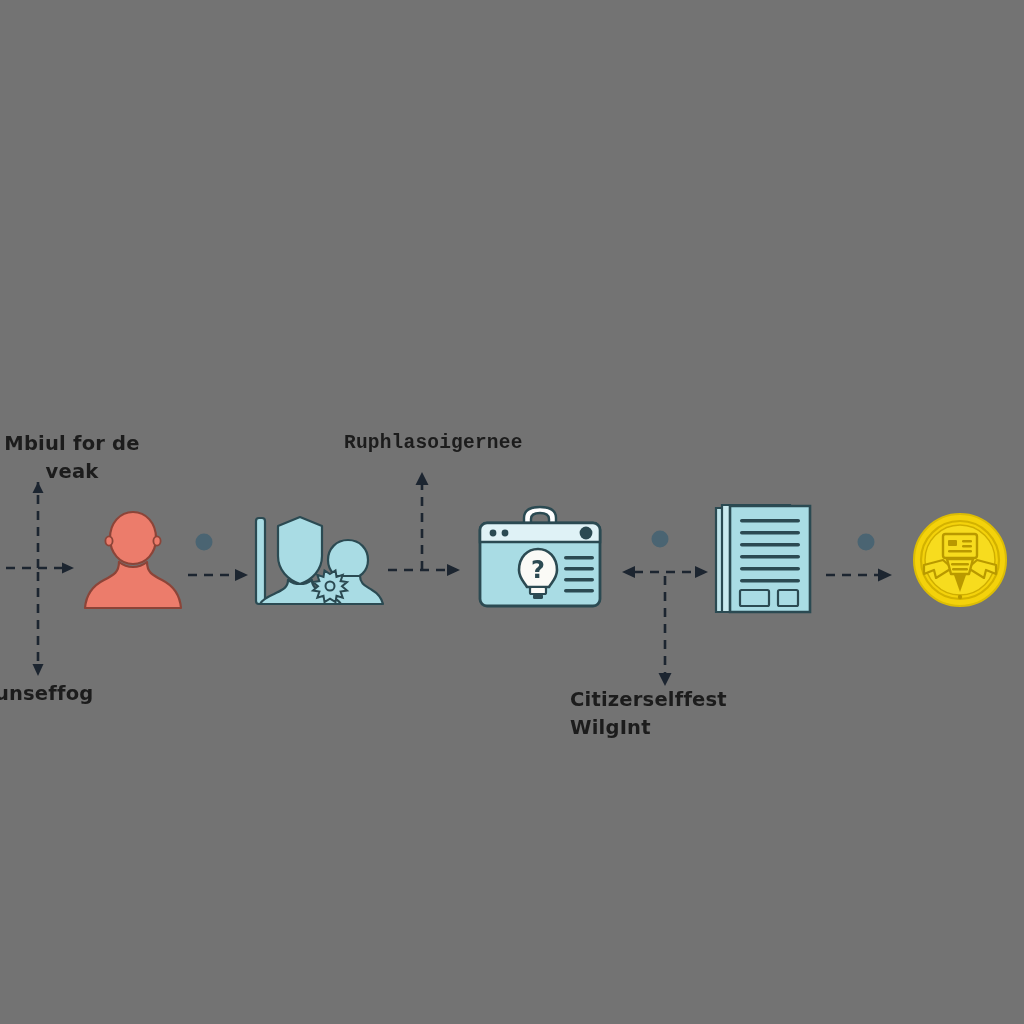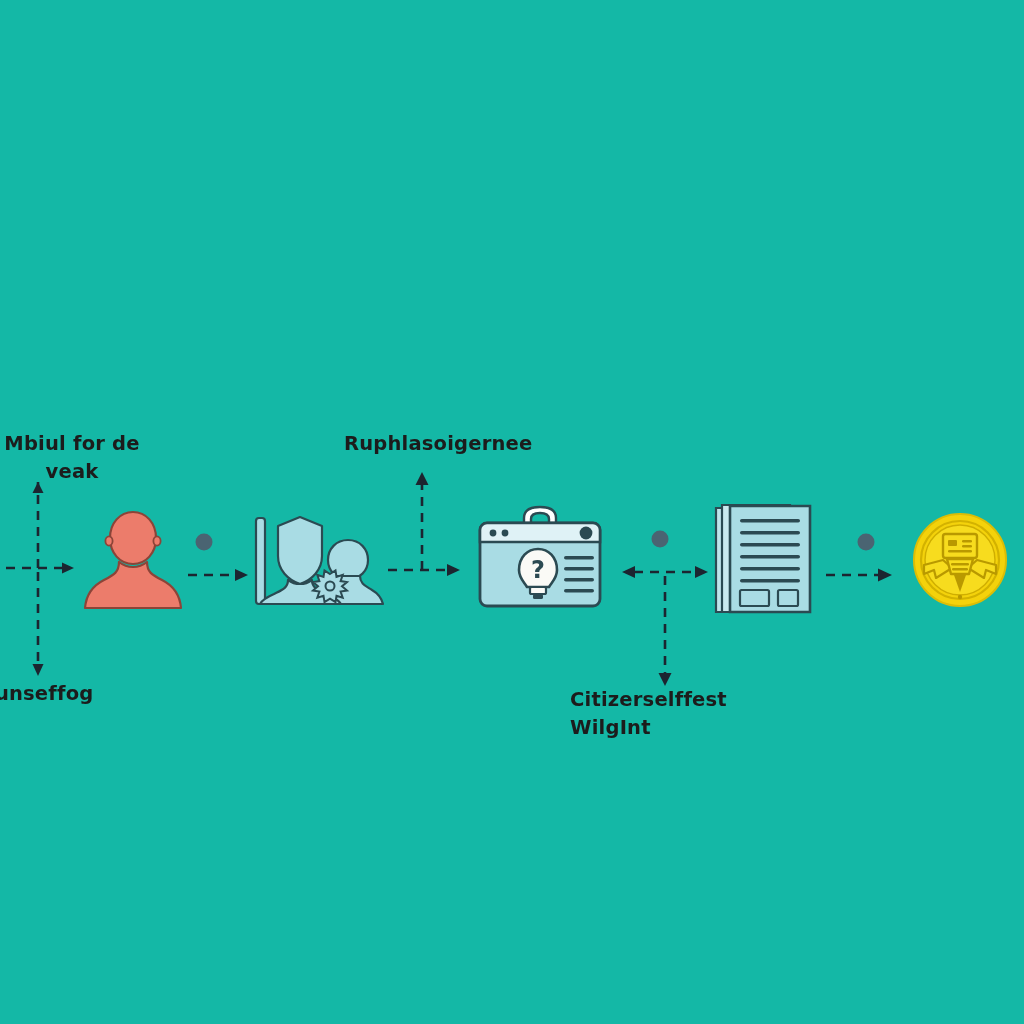--- a/index.html
+++ b/index.html
@@ -12,35 +12,35 @@
     height: 1024px;
     font-family: "DejaVu Sans", sans-serif;
     overflow: hidden;
     position: relative;
   }
   #stage {
     position: absolute;
     left: 0; top: 0;
     width: 1024px;
     height: 1024px;
-    background: #14b8a6;
+    background: #737373;
   }
   .label {
     position: absolute;
     color: #1c1c1c;
     font-family: "DejaVu Sans", sans-serif;
     font-size: 19.5px;
     font-weight: 600;
     letter-spacing: 0.2px;
     line-height: 1.42;
     white-space: pre;
   }
   #label-left-top   { left: -8px;  top: 430px; text-align: center; width: 160px; }
   #label-left-bot   { left: -12px; top: 680px; text-align: left;   width: 190px; }
-  #label-mid-top    { left: 344px; top: 430px; text-align: left;   width: 260px; }
+  #label-mid-top    { left: 344px; top: 430px; text-align: left;   width: 260px; font-family: Liberation Mono, monospace; }
   #label-mid-bot    { left: 570px; top: 686px; text-align: left; width: 190px; }
 
   .node {
     position: absolute;
   }
   .conn {
     position: absolute;
   }
   svg { display: block; overflow: visible; }
 </style>

